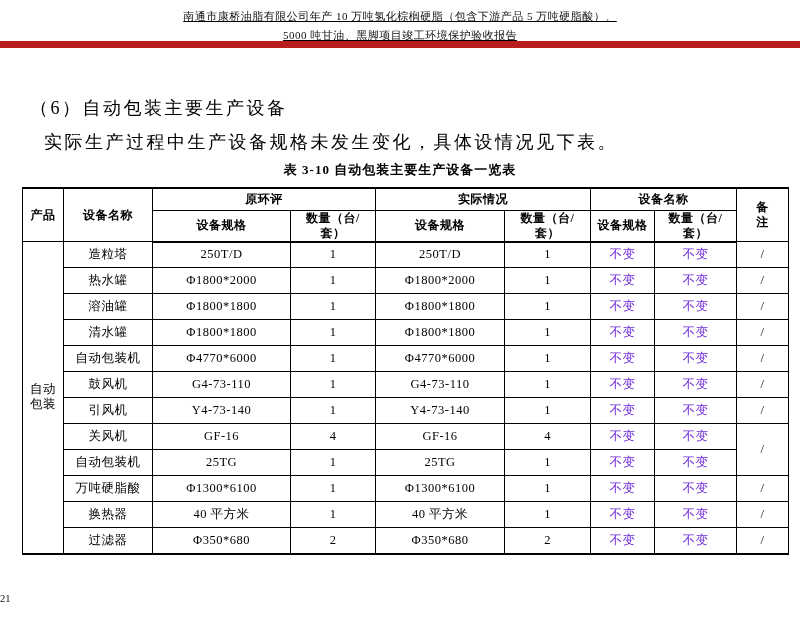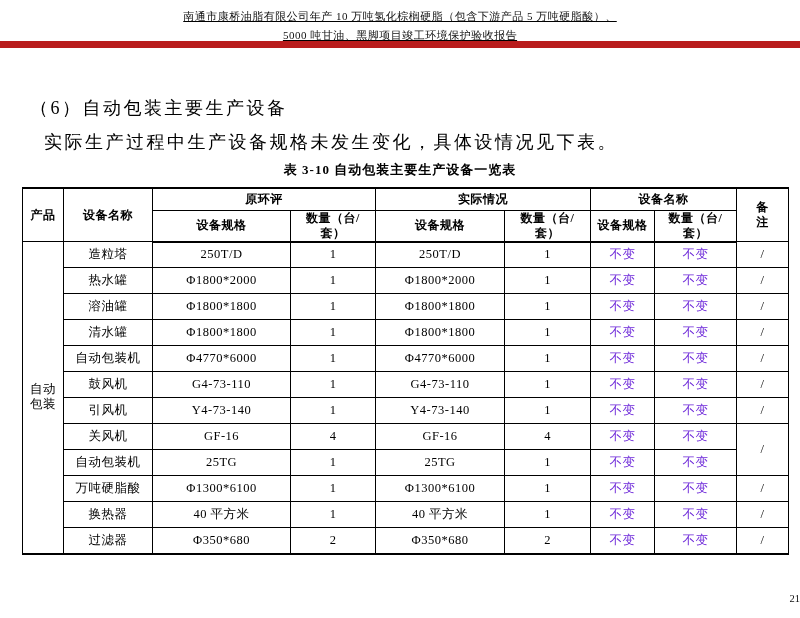--- a/index.html
+++ b/index.html
@@ -89,21 +89,21 @@
     font-size: 12.5px;
     line-height: 15px;
     letter-spacing: 1px;
     white-space: pre-line;
   }
   td.cell-change { font-size: 11.5px; color: #6d28d9; }
   td.cell-remark { font-size: 12px; }
   .page-number {
     position: absolute;
     top: 593px; left: 0; right: 0;
-    text-align: right;
+    text-align: left;
     font-size: 10.5px;
     color: #111;
   }
 </style>
 </head>
 <body>
 
 <div class="page">
 
   <div class="doc-header">

